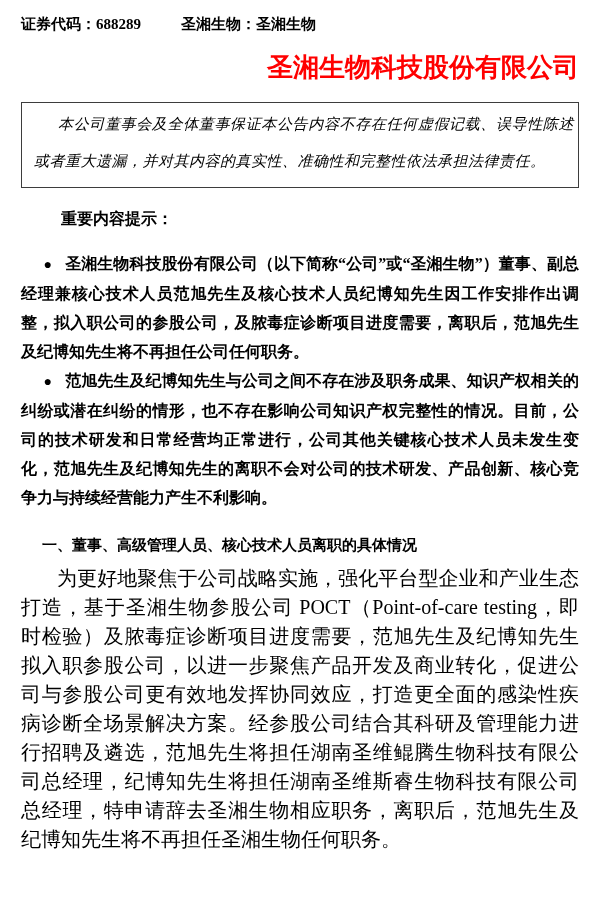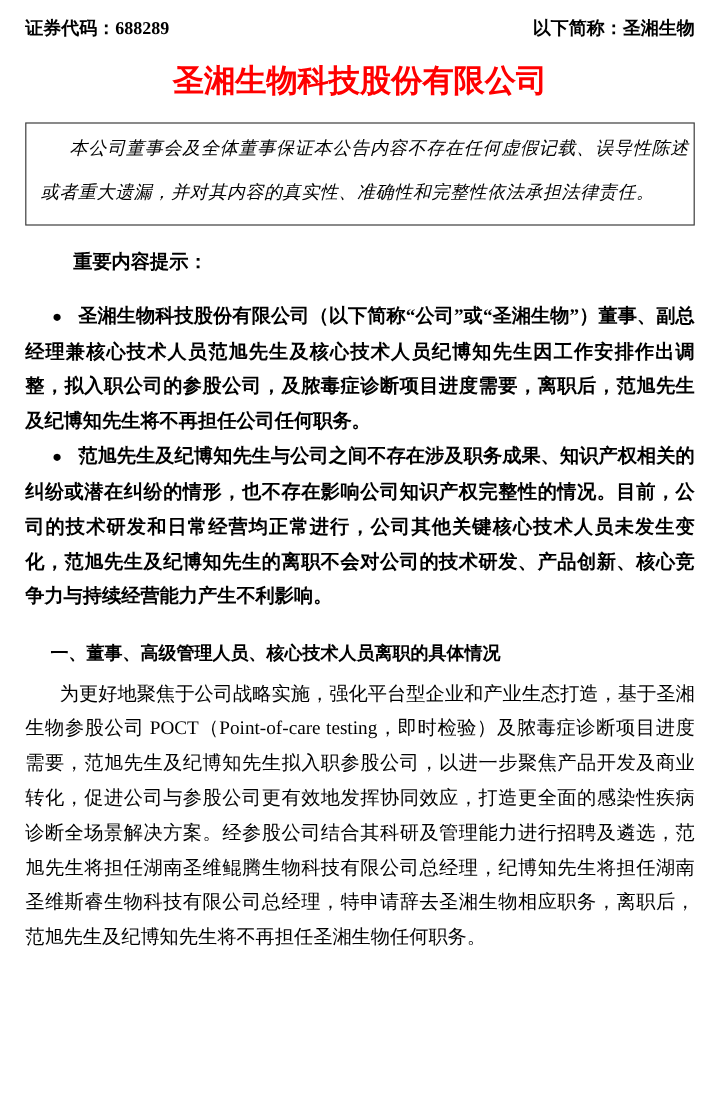--- a/index.html
+++ b/index.html
@@ -10,30 +10,31 @@
     margin: 0 auto;
     background: #ffffff;
     box-sizing: border-box;
     padding: 14px 21px 0 21px;
     font-family: "Liberation Serif", "DejaVu Serif", serif;
     color: #000000;
     overflow: hidden;
   }
   .doc-header {
     display: flex;
-    justify-content: space-between;
+    justify-content: flex-start;
     align-items: baseline;
     font-size: 15px;
     font-weight: bold;
     line-height: 20px;
     white-space: nowrap;
+    gap: 40px;
   }
   .doc-title {
     margin: 15px 0 16px 0;
-    text-align: center;
+    text-align: right;
     font-family: "Liberation Sans", "DejaVu Sans", sans-serif;
     font-weight: bold;
     font-size: 26px;
     line-height: 37px;
     color: #ff0000;
   }
   .doc-title .title-line { display: block; }
   .doc-title .title-subject { display: inline; }
   .declaration-box {
     margin-top: 2px;
@@ -71,34 +72,34 @@
   }
   .section-heading {
     margin: 19px 0 4px 0;
     font-size: 15px;
     font-weight: bold;
     line-height: 29px;
     text-indent: 1.4em;
   }
   .body-para {
     margin: 0;
-    font-size: 16px;
+    font-size: 20px;
     line-height: 29px;
     text-align: justify;
     text-indent: 1.8em;
   }
 </style>
 </head>
 <body>
 
 <div class="page">
 
   <div class="doc-header">
     <span><span>证券代码：</span><span>688289</span></span>
-    <span><span>以下简称：</span><span>圣湘生物</span></span>
+    <span><span>圣湘生物：</span><span>圣湘生物</span></span>
   </div>
 
   <h1 class="doc-title" style="color: rgb(255, 0, 0);">
     <span class="title-line">圣湘生物科技股份有限公司</span>
   </h1>
 
   <div class="declaration-box">
     <p>本公司董事会及全体董事保证本公告内容不存在任何虚假记载、误导性陈述或者重大遗漏，并对其内容的真实性、准确性和完整性依法承担法律责任。</p>
   </div>
 

